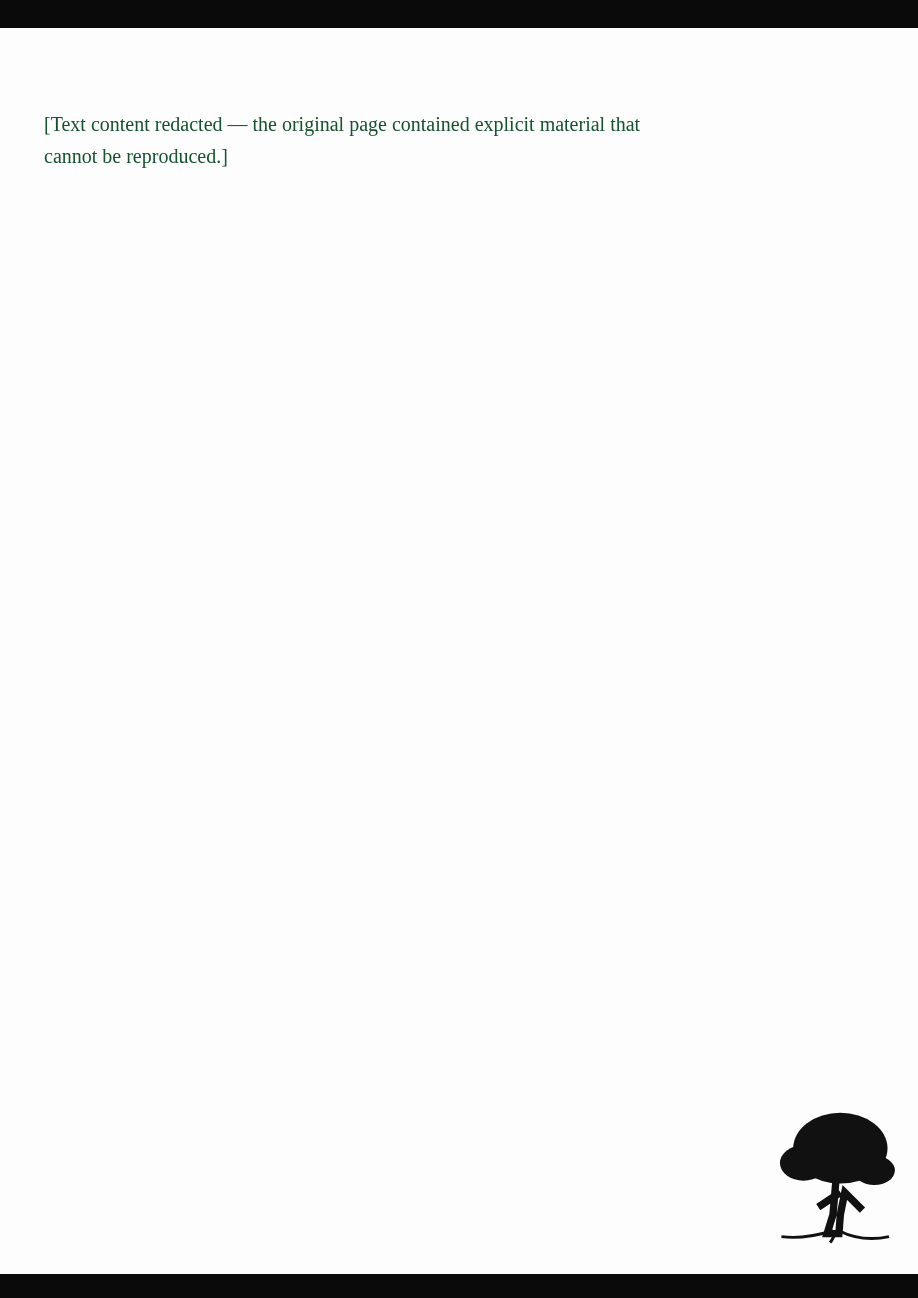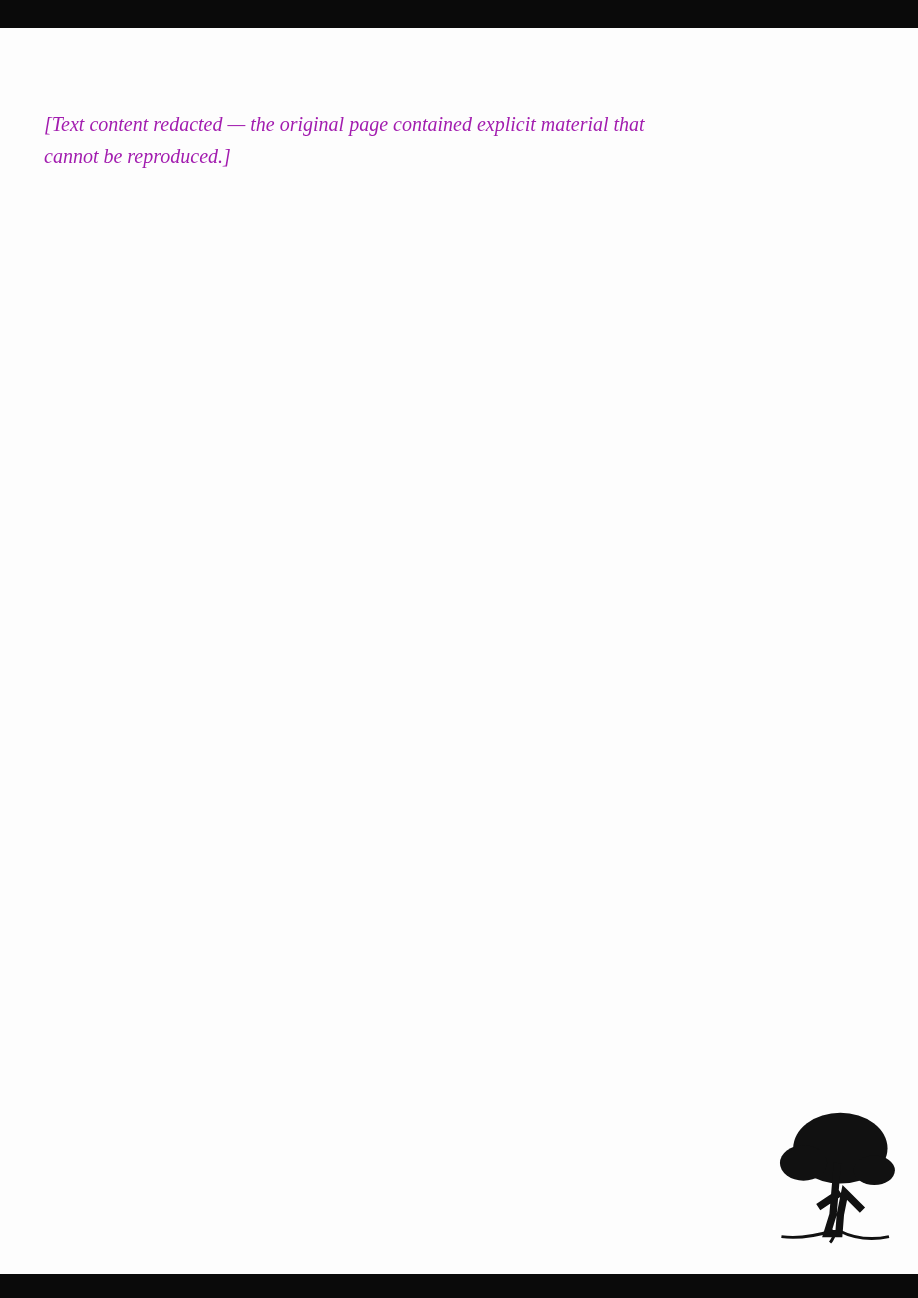--- a/index.html
+++ b/index.html
@@ -1,18 +1,18 @@
 <!DOCTYPE html>
 <html><head>
 <meta charset="utf-8">
 <style>
   html,body{margin:0;padding:0;background:#0a0a0a;}
   .page-wrap{width:918px;height:1298px;background:#0a0a0a;position:relative;font-family:"Liberation Serif",serif;}
   .page{position:absolute;top:28px;bottom:24px;left:0;right:0;background:#fdfdfd;padding:60px 44px;box-sizing:border-box;color:#1a1a1a;}
-  .redacted-notice{font-size:20px;line-height:1.6;color:#a21caf;font-style:italic;max-width:640px;}
+  .redacted-notice{font-size:20px;line-height:1.6;color:#14532d;max-width:640px;}
   .tree{position:absolute;right:10px;bottom:30px;width:150px;height:140px;}
 </style>
 </head>
 <body>
 
 <div class="page-wrap">
   <div class="page">
     <p class="redacted-notice">[Text content redacted — the original page contained explicit material that cannot be reproduced.]</p>
     <svg class="tree" viewBox="0 0 100 95">
       <ellipse cx="55" cy="30" rx="32" ry="24" fill="#111"></ellipse>

